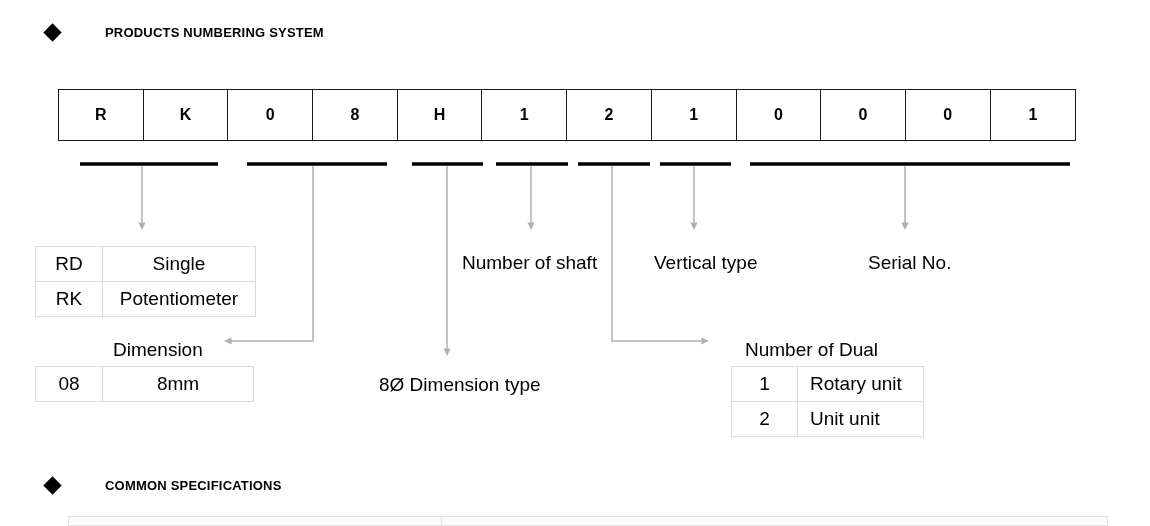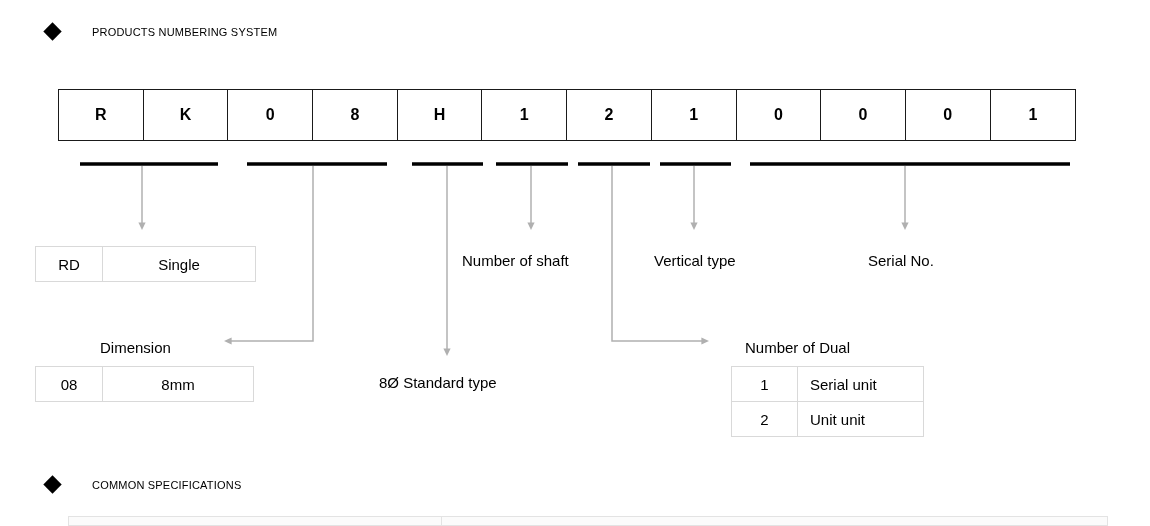--- a/index.html
+++ b/index.html
@@ -24,24 +24,24 @@
     white-space: nowrap;
   }
   .diamond-bullet {
     width: 13px;
     height: 13px;
     background: #000000;
     transform: rotate(45deg);
     flex: 0 0 auto;
   }
   .section-heading .heading-text {
-    font-size: 11px;
-    font-weight: normal;
+    font-size: 13px;
+    font-weight: bold;
     letter-spacing: 0.2px;
-    margin-left: 33px;
+    margin-left: 46px;
   }
 
   
   #partnumber-table {
     position: absolute;
     left: 58px;
     top: 89px;
     display: flex;
     border: 1.6px solid #1a1a1a;
     box-sizing: border-box;
@@ -68,21 +68,21 @@
     top: 0;
     width: 1150px;
     height: 526px;
     pointer-events: none;
   }
 
   
   .legend-table {
     position: absolute;
     border-collapse: collapse;
-    font-size: 15px;
+    font-size: 19px;
   }
   .legend-table td {
     border: 1px solid #d9d9d9;
     padding: 0;
     height: 34px;
     text-align: center;
     white-space: nowrap;
   }
   .legend-table td.code-col { width: 66px; }
 
@@ -92,21 +92,21 @@
   #dimension-legend-table { left: 35px; top: 366px; }
   #dimension-legend-table td.name-col { width: 150px; }
 
   #unit-legend-table { left: 731px; top: 366px; }
   #unit-legend-table td.code-col { width: 65px; }
   #unit-legend-table td.name-col { width: 113px; text-align: left; padding-left: 12px; }
 
   
   .plain-label {
     position: absolute;
-    font-size: 15px;
+    font-size: 19px;
     white-space: nowrap;
   }
 
   
   #common-spec-table {
     position: absolute;
     left: 68px;
     top: 516px;
     width: 1040px;
     height: 10px;
@@ -175,49 +175,53 @@
 
   <path d="M612,166 L612,341 L705,341" stroke="#b0b0b0" stroke-width="1.5" fill="none" marker-end="url(#arrowhead-gray)"></path>
 </svg>
 
 <table id="type-legend-table" class="legend-table">
   <tbody>
       <tr>
     <td class="code-col">RD</td>
     <td class="name-col">Single</td>
   </tr>
+  <tr>
+    <td class="code-col">RK</td>
+    <td class="name-col">Potentiometer</td>
+  </tr>
 </tbody>
   </table>
 
-<div class="plain-label" id="label-dimension" style="left:100px; top:339px;text-align:right;">Dimension</div>
+<div class="plain-label" id="label-dimension" style="left:113px; top:339px;text-align:right;">Dimension</div>
 
 <table id="dimension-legend-table" class="legend-table">
   <tbody>
       <tr>
     <td class="code-col">08</td>
     <td class="name-col">8mm</td>
   </tr>
 </tbody>
   </table>
 
 <div class="plain-label" id="label-number-of-shaft" style="left:462px; top:252px;">Number of shaft</div>
 
 <div class="plain-label" id="label-vertical-type" style="left:654px; top:252px;">Vertical type</div>
 
 <div class="plain-label" id="label-serial-no" style="left:868px; top:252px;text-align:center;">Serial No.</div>
 
-<div class="plain-label" id="label-standard-type" style="left:379px; top:374px;">8Ø Standard type</div>
+<div class="plain-label" id="label-standard-type" style="left:379px; top:374px;">8Ø Dimension type</div>
 
 <div class="plain-label" id="label-number-of-unit" style="left:745px; top:339px;">Number of Dual</div>
 
 <table id="unit-legend-table" class="legend-table">
   <tbody>
       <tr>
     <td class="code-col">1</td>
-    <td class="name-col">Serial unit</td>
+    <td class="name-col">Rotary unit</td>
   </tr>
   <tr>
     <td class="code-col">2</td>
     <td class="name-col">Unit unit</td>
   </tr>
 </tbody>
   </table>
 
 <div class="section-heading" id="heading-common" style="left:46px; top:478px;">
   <span class="diamond-bullet"></span>

